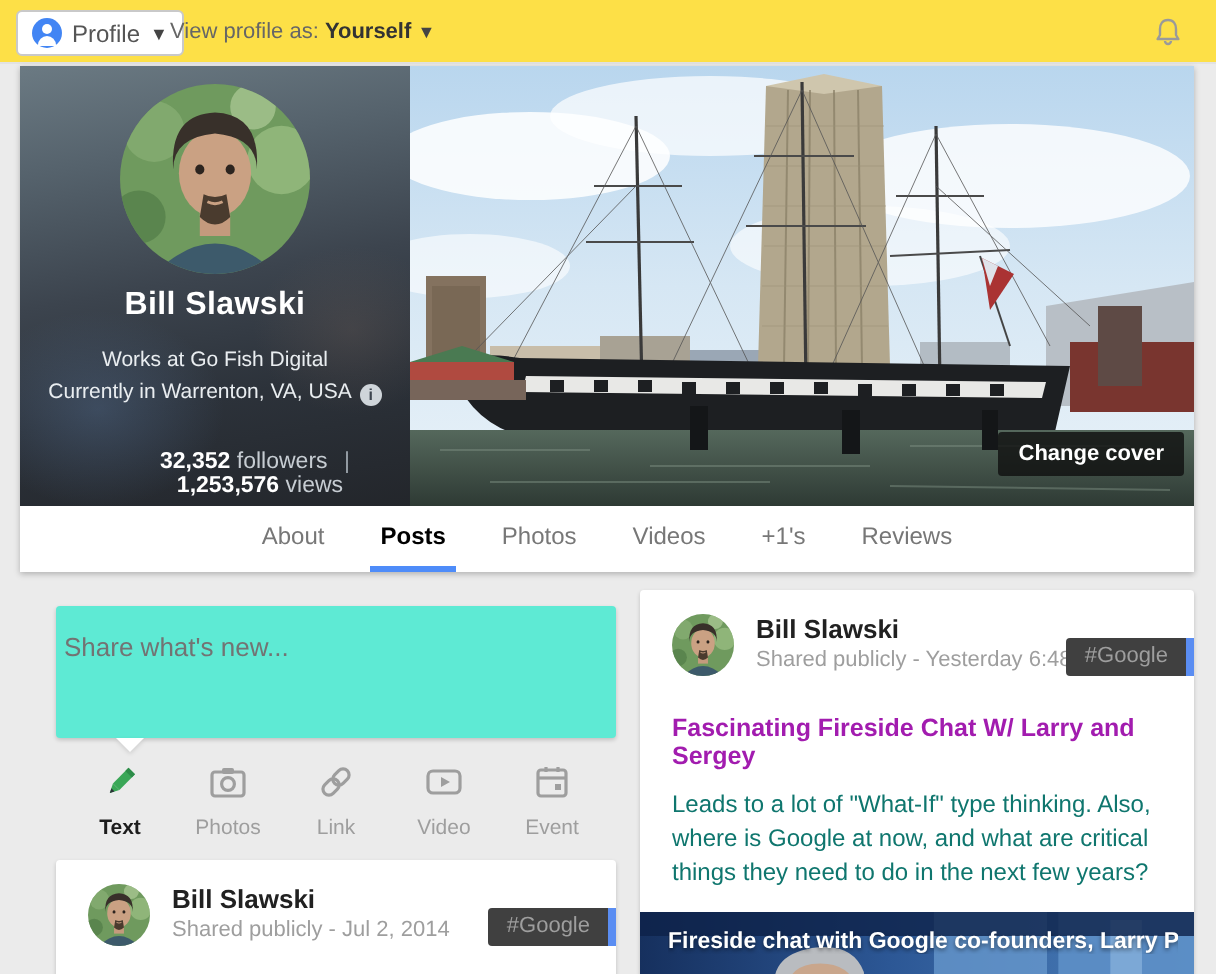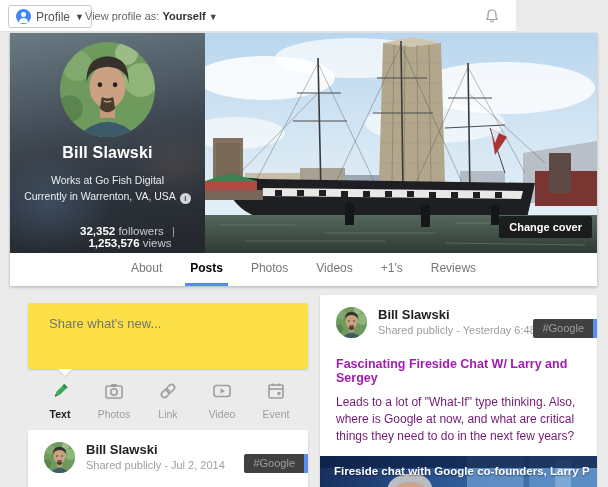--- a/index.html
+++ b/index.html
@@ -1,21 +1,21 @@
 <!DOCTYPE html>
 <html><head>
 <meta charset="utf-8">
 <style>
   * { margin:0; padding:0; box-sizing:border-box; }
   html,body { width:608px; height:487px; overflow:hidden;
     font-family:"Liberation Sans","DejaVu Sans",sans-serif;
     background:#ebebeb; }
 
   
-  .topbar { position:relative; width:516px; height:32px; background:#ffffff;
+  .topbar { position:relative; width:608px; height:32px; background:#fde047;
     border-bottom:1px solid #e2e2e2; }
   .profile-btn { position:absolute; left:8px; top:5px; height:23px;
     background:#fff; border:1px solid #c9c9c9; border-radius:3px;
     display:flex; align-items:center; gap:5px; padding:0 7px; cursor:pointer; }
   .profile-btn .avatar-ic { width:15px; height:15px; border-radius:50%;
     background:#4285f4; position:relative; }
   .profile-btn .avatar-ic:before { content:""; position:absolute; left:5px; top:3px;
     width:5px; height:5px; border-radius:50%; background:#fff; }
   .profile-btn .avatar-ic:after { content:""; position:absolute; left:3px; top:8.5px;
     width:9px; height:5px; border-radius:5px 5px 0 0; background:#fff; }
@@ -58,22 +58,22 @@
     background:#fff; }
   .tab { font-size:12px; color:#777; margin:0 9px; padding:0 5px;
     display:flex; align-items:center; cursor:pointer; border-bottom:3px solid transparent;text-align:right; }
   .tab.active { color:#000000; font-weight:bold; border-bottom-color:#4e8cf9; }
 
   
   .content { position:absolute; top:285px; left:0; width:608px; height:202px; }
   .col-left { position:absolute; left:28px; top:18px; width:280px; }
   .col-right { position:absolute; left:320px; top:10px; width:277px; }
 
-  .share-card { background:#fde047; height:66px; border-radius:2px;
-    box-shadow:0 1px 2px rgba(0,0,0,.18); padding:13px 21px; position:relative; cursor:text; }
+  .share-card { background:#5eead4; height:66px; border-radius:2px;
+    box-shadow:0 1px 2px rgba(0,0,0,.18); padding:13px 4px; position:relative; cursor:text; }
   .share-card .ph { font-size:13px; color:#737373; }
   .share-caret { position:absolute; left:30px; top:66px; width:0; height:0;
     border-left:7px solid transparent; border-right:7px solid transparent;
     border-top:7px solid #fff; filter:drop-shadow(0 1px 1px rgba(0,0,0,.12)); }
   .share-actions { display:flex; justify-content:space-between; padding:12px 8px 0 8px; }
   .sa-item { width:48px; text-align:center; cursor:pointer; }
   .sa-item .ic { height:20px; display:flex; justify-content:center; align-items:center; }
   .sa-item .lb { font-size:10.5px; color:#9e9e9e; margin-top:7px; }
   .sa-item.active .lb { color:#1c1c1c; font-weight:bold; }
 
@@ -81,21 +81,21 @@
     position:relative; overflow:hidden; }
   .post-head { position:relative; padding:12px 16px 0 16px; height:48px; }
   .post-avatar { position:absolute; left:16px; top:12px; width:31px; height:31px;
     border-radius:50%; overflow:hidden; cursor:pointer; }
   .post-author { margin-left:42px; font-size:13px; font-weight:bold; color:#212121; cursor:pointer; }
   .post-meta { margin-left:42px; font-size:11px; color:#9e9e9e; margin-top:2px; }
   .hash-chip { position:absolute; right:0; top:24px; background:#404040; color:#9e9e9e;
     font-size:11px; padding:3px 9px 4px 9px; border-right:4px solid #5a8df2;
     border-radius:2px 0 0 2px; cursor:pointer; }
   .post-title { padding:14px 16px 0 16px; font-size:12.5px; font-weight:bold; color:#a21caf; }
-  .post-body { padding:9px 16px 0 16px; font-size:12px; color:#701a75; line-height:17px; }
+  .post-body { padding:9px 16px 0 16px; font-size:12px; color:#0f766e; line-height:17px; }
   .video-thumb { position:relative; margin-top:11px; height:64px; overflow:hidden; cursor:pointer; }
   .video-caption { position:absolute; left:14px; top:9px; right:8px; color:#fff;
     font-size:11.5px; font-weight:bold; text-shadow:0 1px 2px rgba(0,0,0,.5);
     white-space:nowrap; overflow:hidden; }
   .card2 { margin-top:10px; height:75px; }
 </style>
 </head>
 <body>
 
 <svg width="0" height="0" style="position:absolute">

